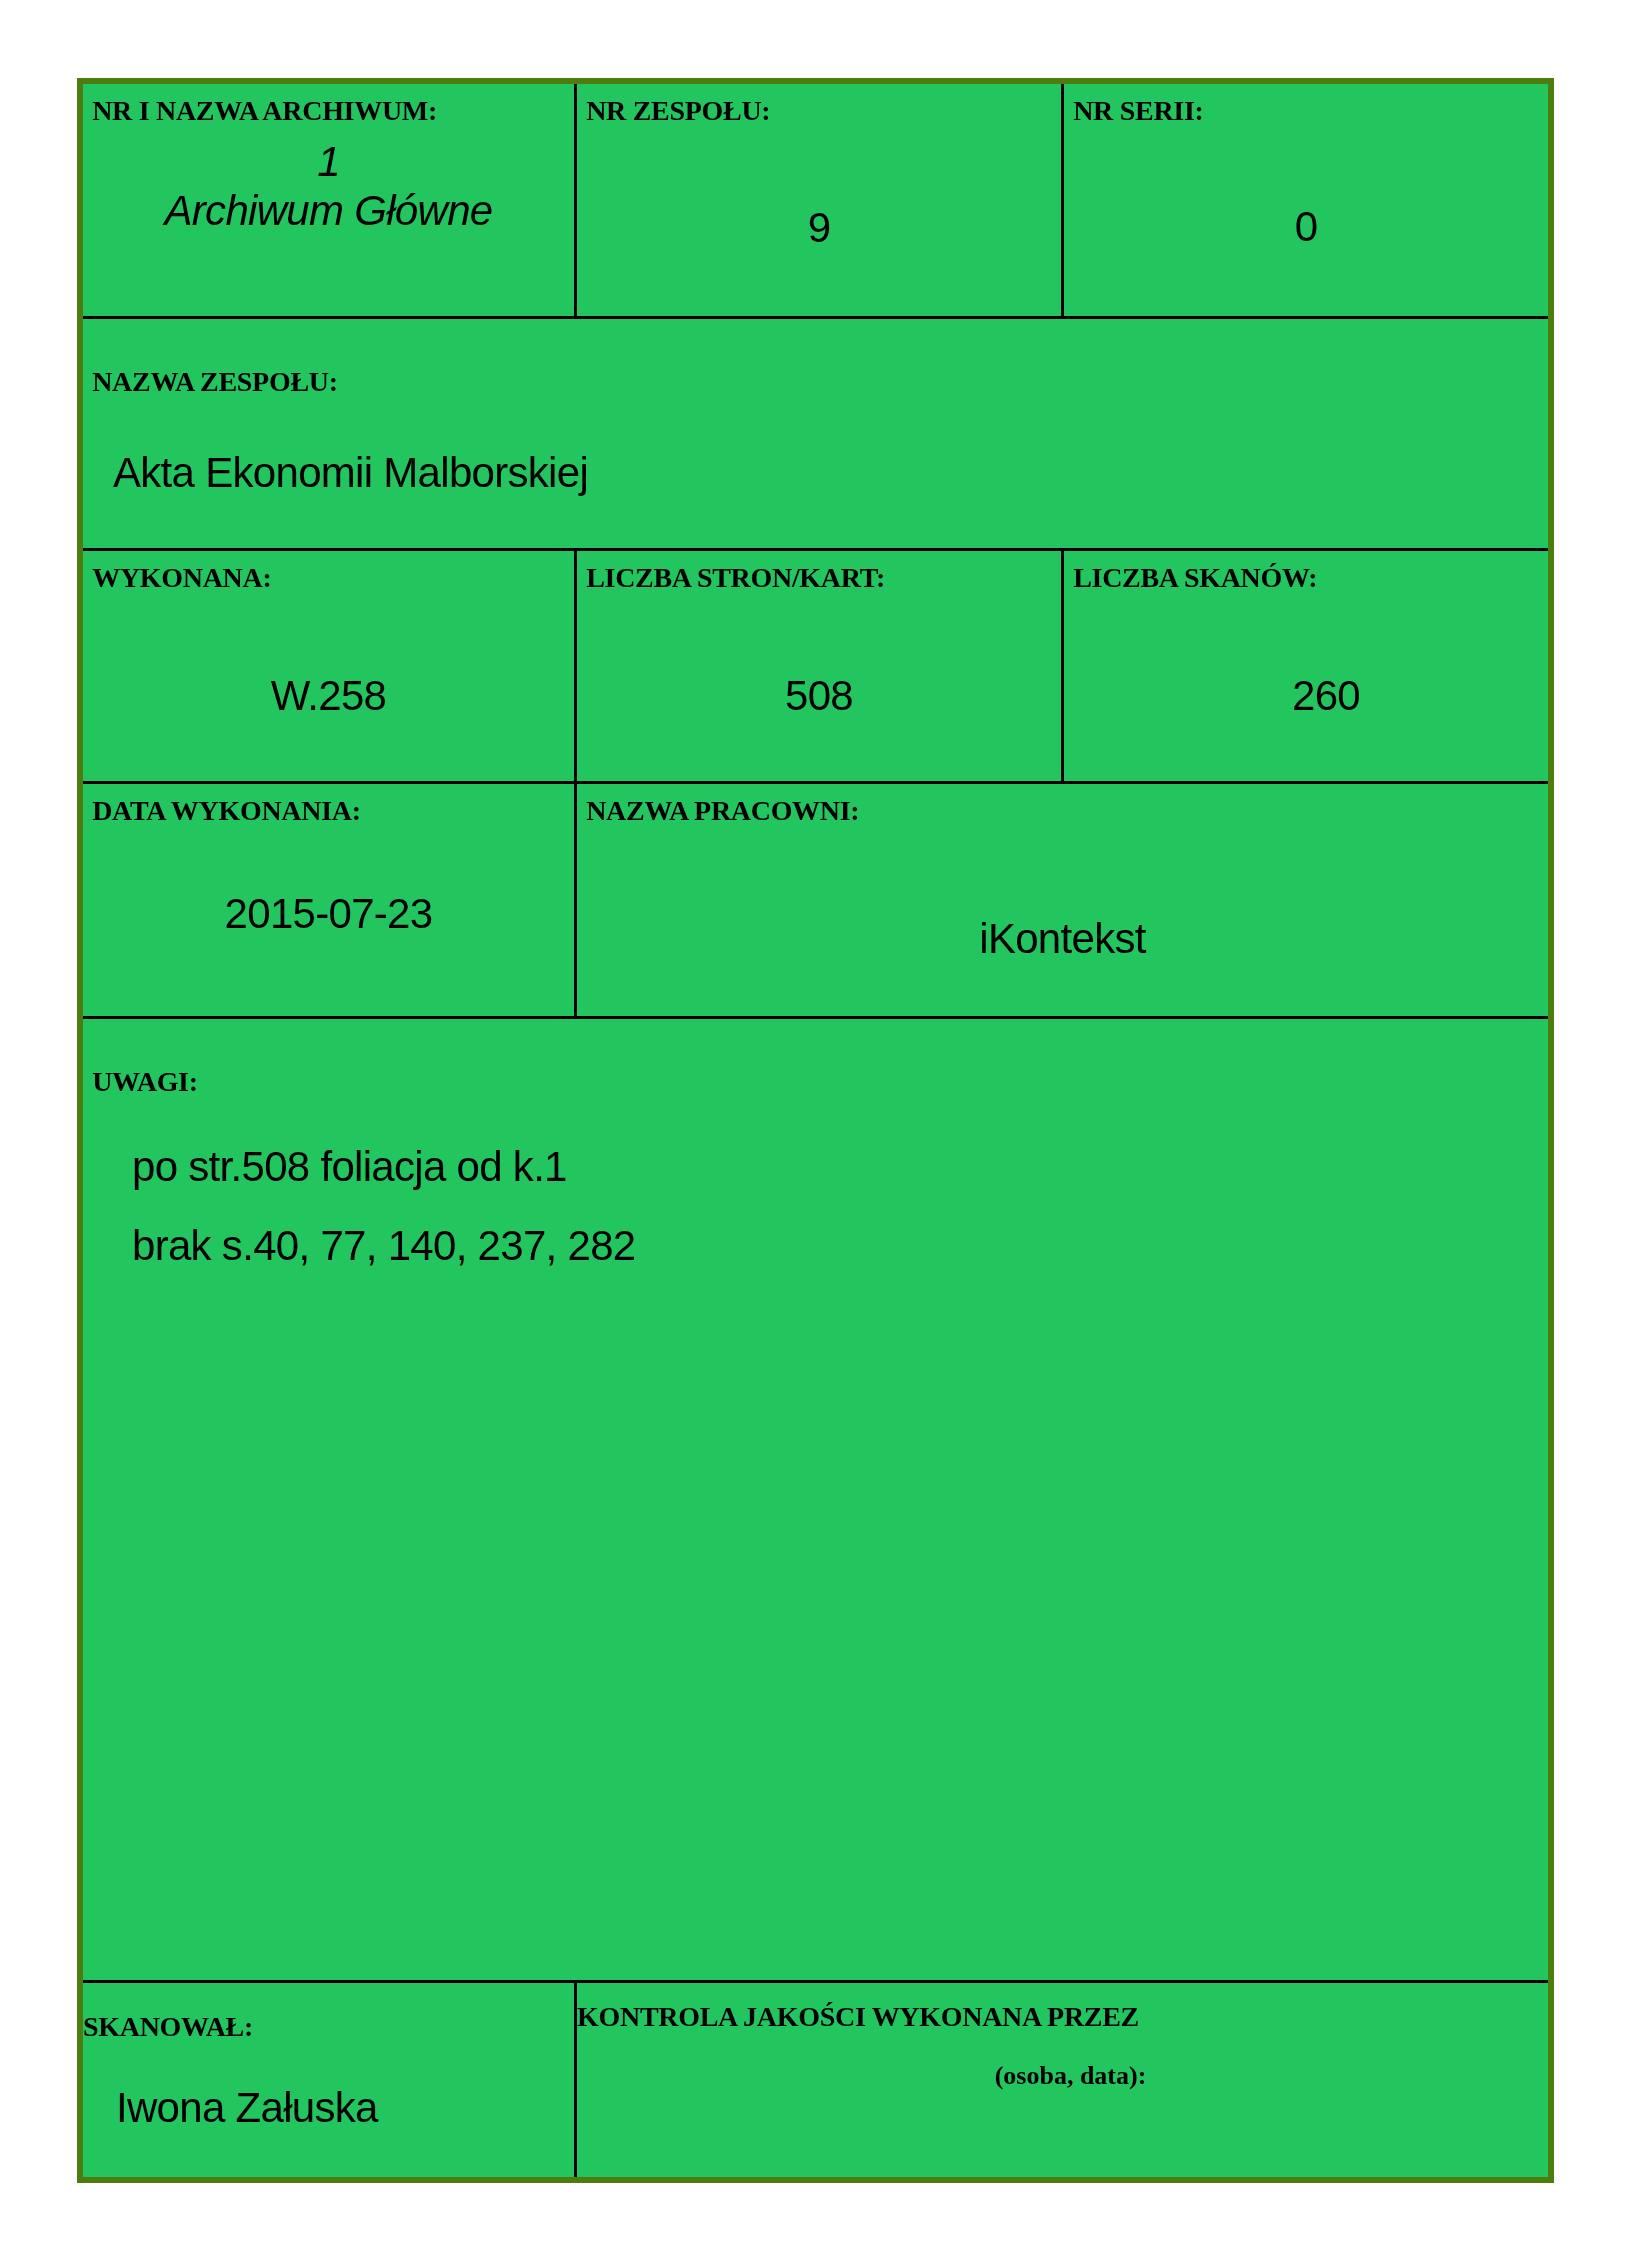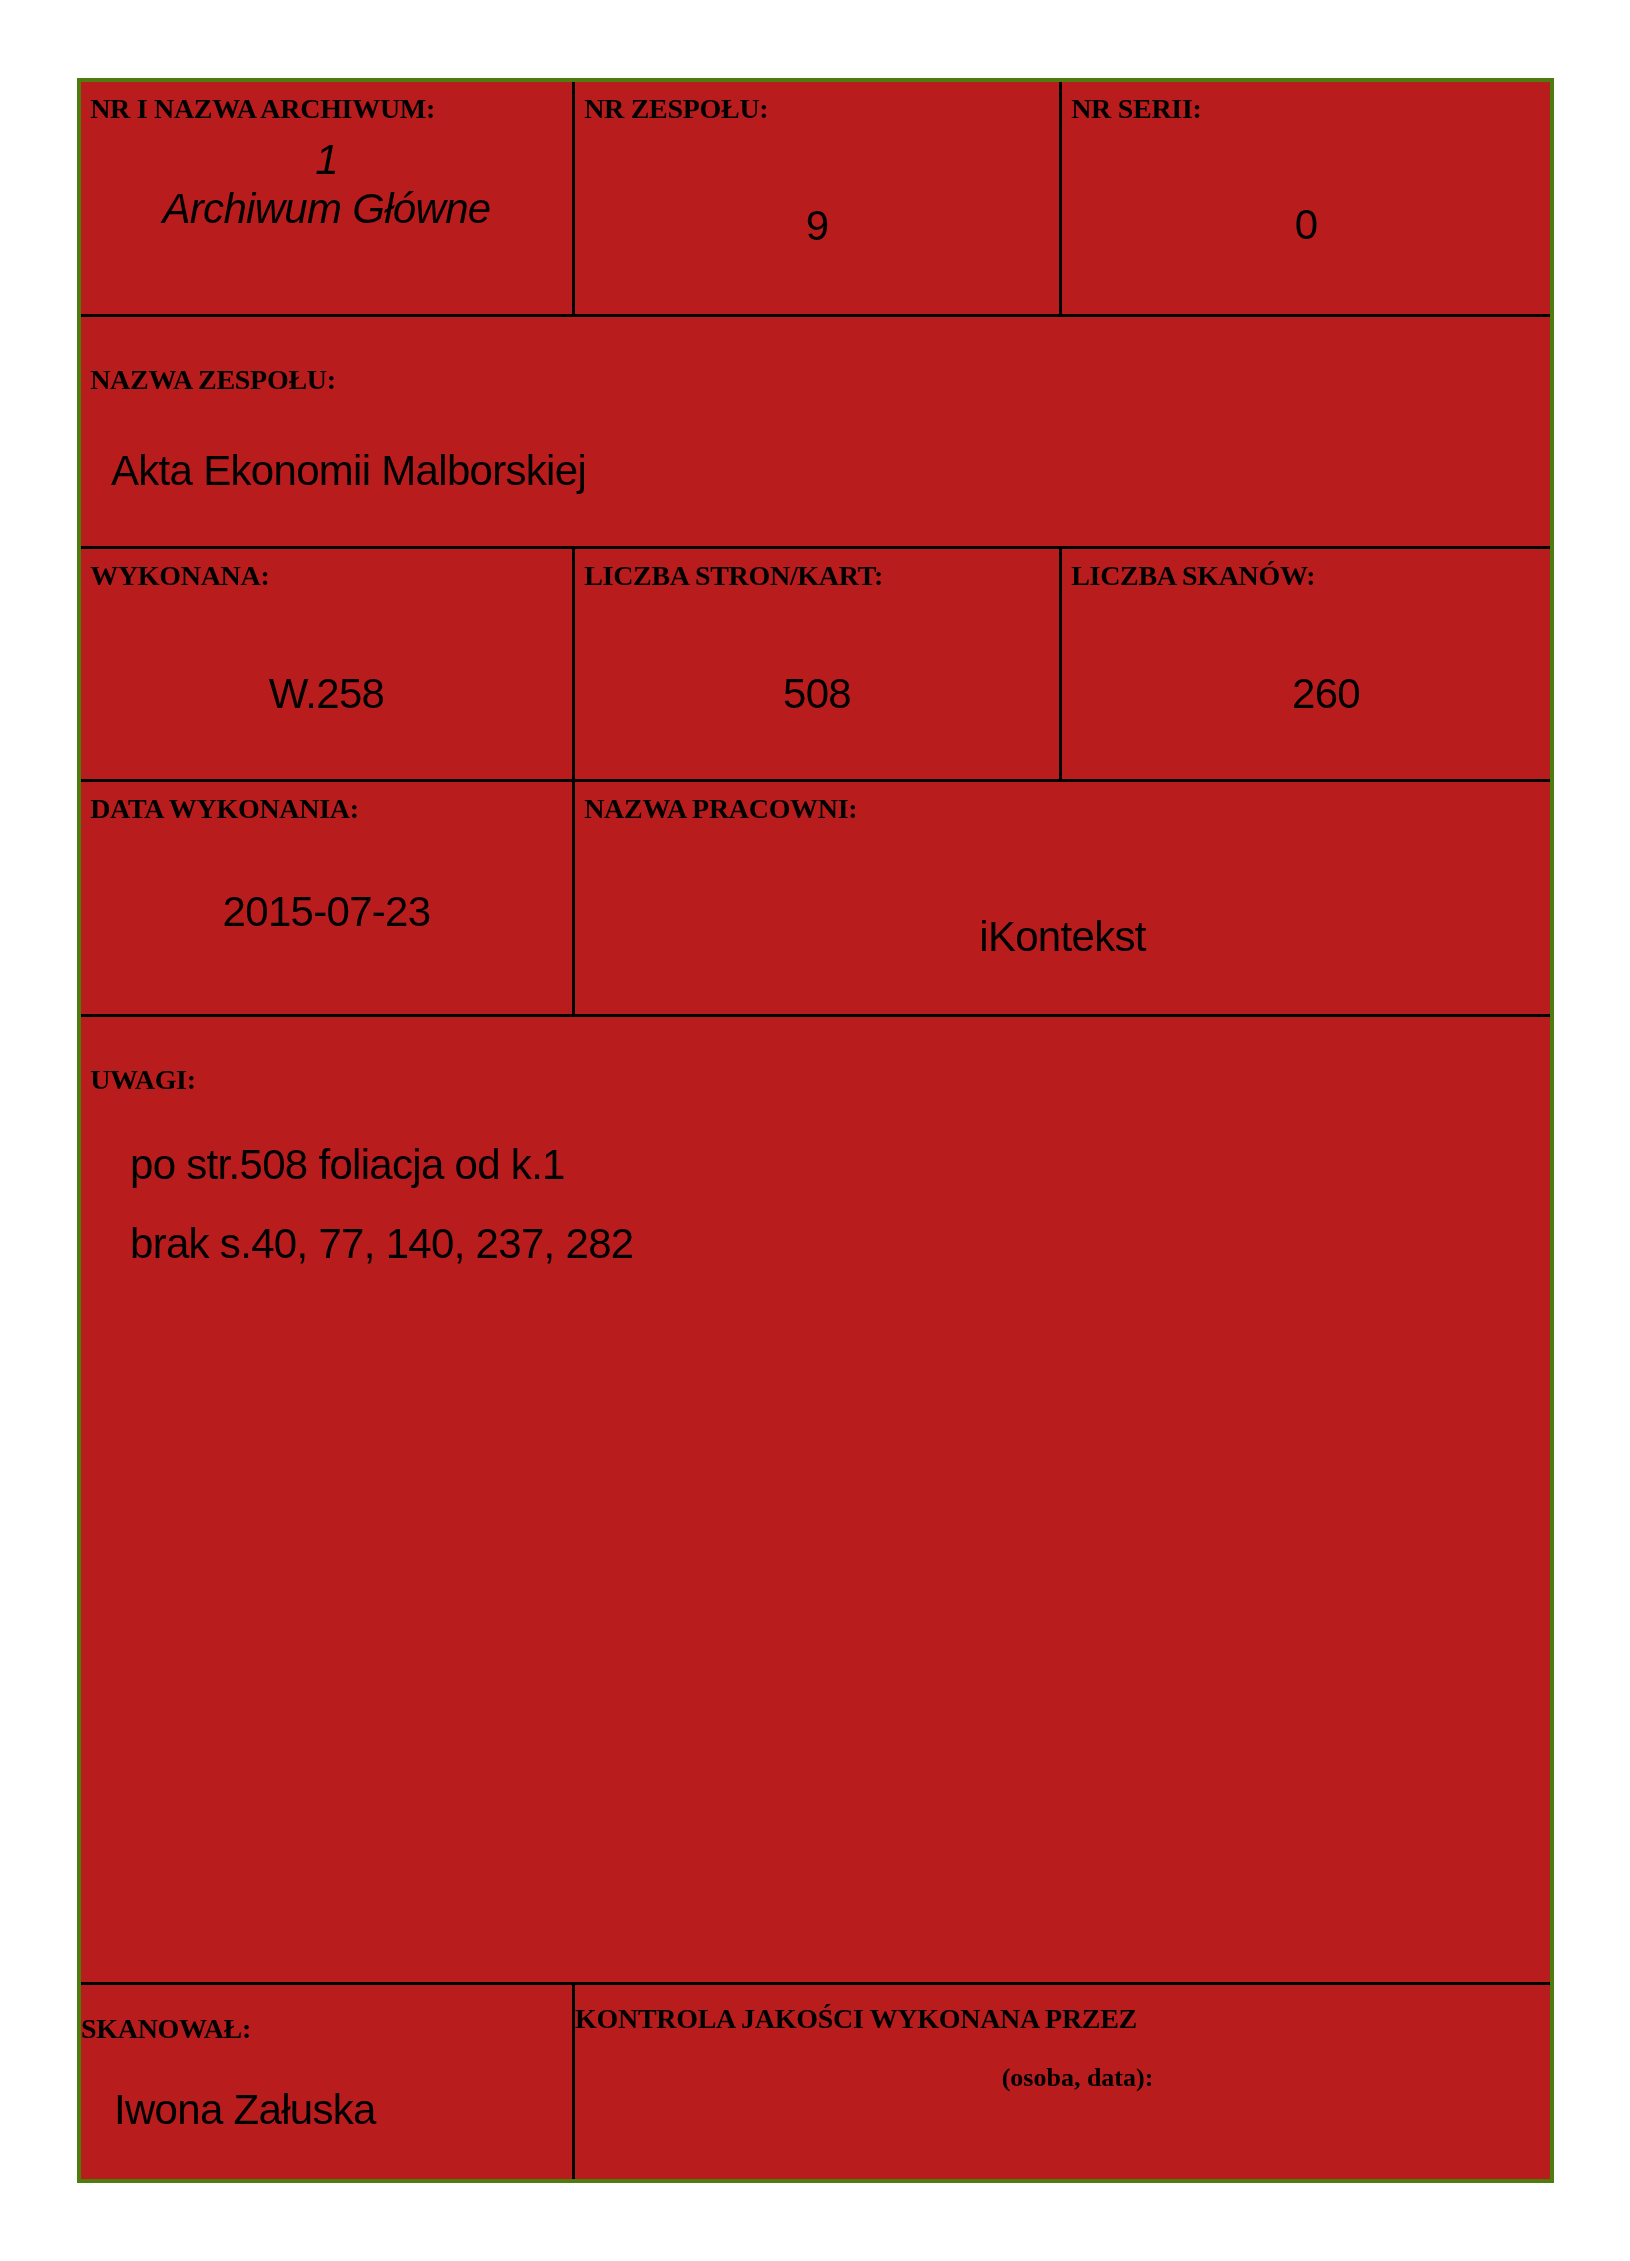--- a/index.html
+++ b/index.html
@@ -14,25 +14,25 @@
     font-family: "Liberation Sans", "DejaVu Sans", sans-serif;
     color: #000;
   }
   .form {
     position: absolute;
     left: 77px;
     top: 78px;
     width: 1477px;
     height: 2105px;
     box-sizing: border-box;
-    border: 4px solid #4d7c0f;
+    border: 6px solid #4d7c0f;
     display: grid;
     grid-template-columns: 494px 487px 1fr;
     grid-template-rows: 235px 232px 233px 235px 1fr 194px;
-    background: #b91c1c;
+    background: #22c55e;
   }
   .cell {
     position: relative;
     box-sizing: border-box;
     border-right: 3.3px solid #000;
     border-bottom: 3.3px solid #000;
     overflow: hidden;
   }
   .cell.no-r { border-right: none; }
   .cell.no-b { border-bottom: none; }
@@ -49,21 +49,21 @@
     letter-spacing: -0.3px;
     white-space: nowrap;
   }
   .label.centered {
     left: 0;
     width: 100%;
     text-align: left;
   }
   .sublabel {
     position: absolute;
-    left: 15px;
+    left: 8px;
     width: 100%;
     text-align: center;
     font-family: "Liberation Serif", "DejaVu Serif", serif;
     font-weight: bold;
     font-size: 26px;
     white-space: nowrap;
   }
   .value {
     position: absolute;
     font-family: "Liberation Sans", "DejaVu Sans", sans-serif;

